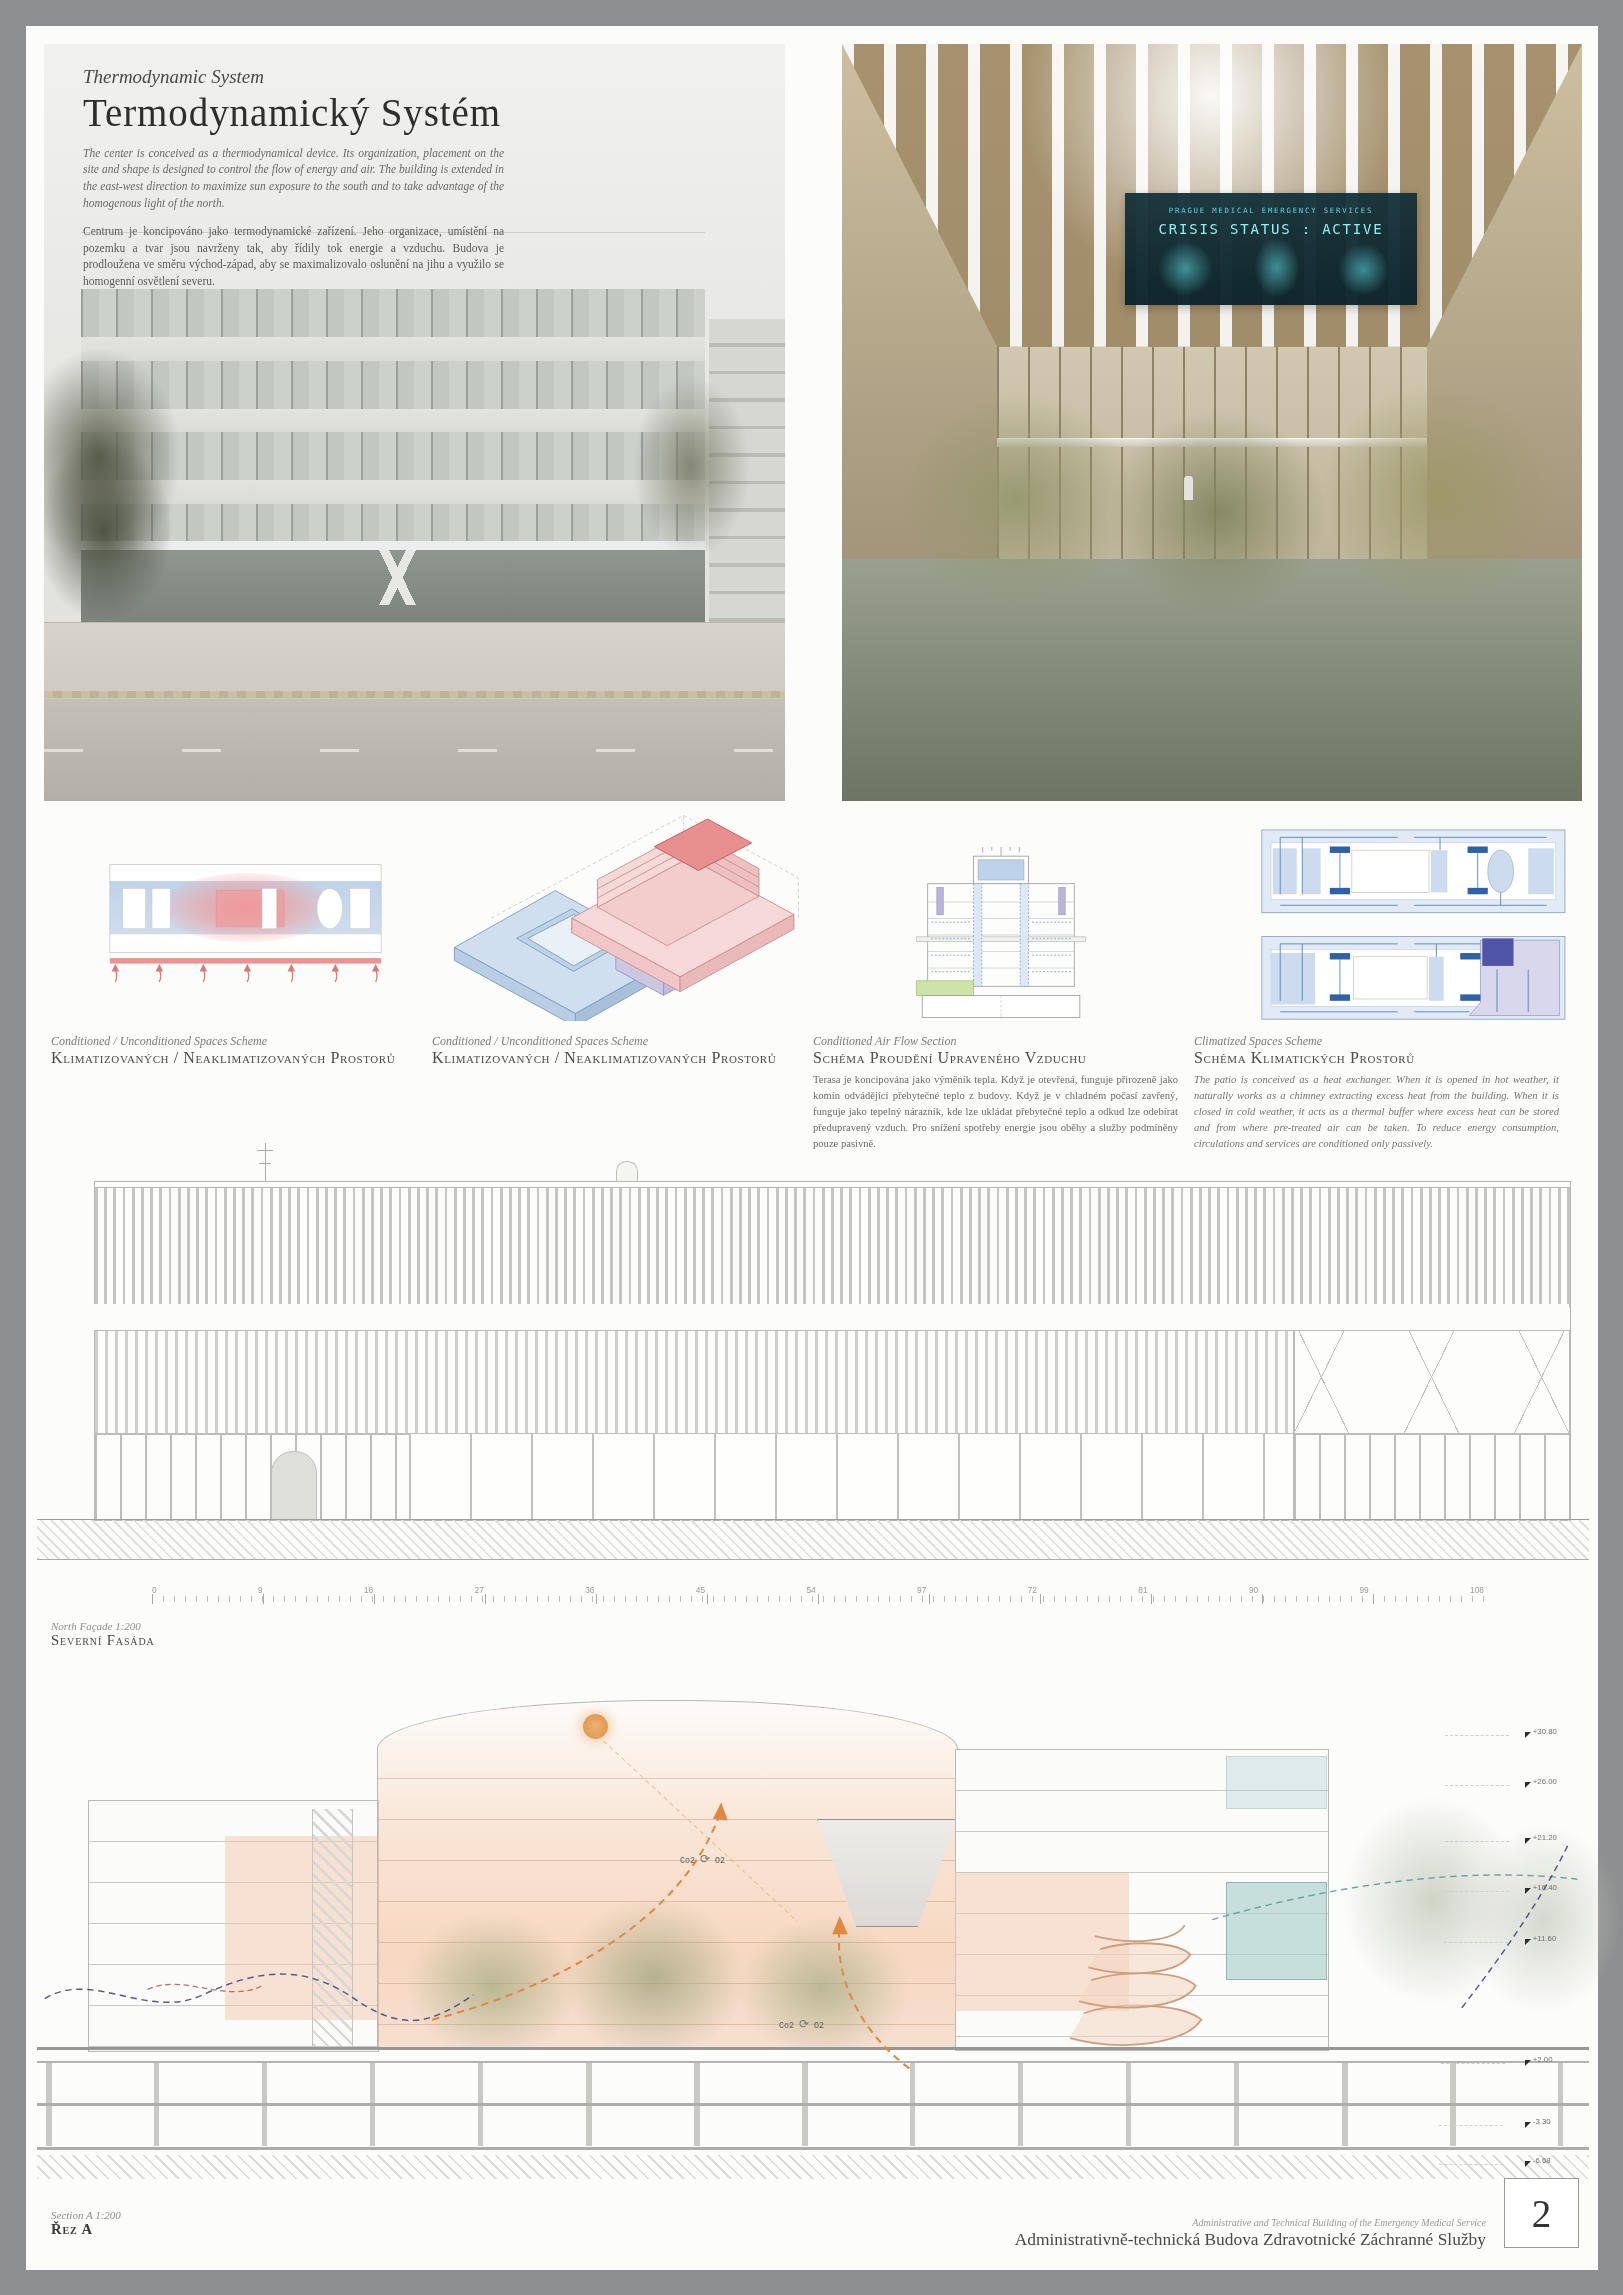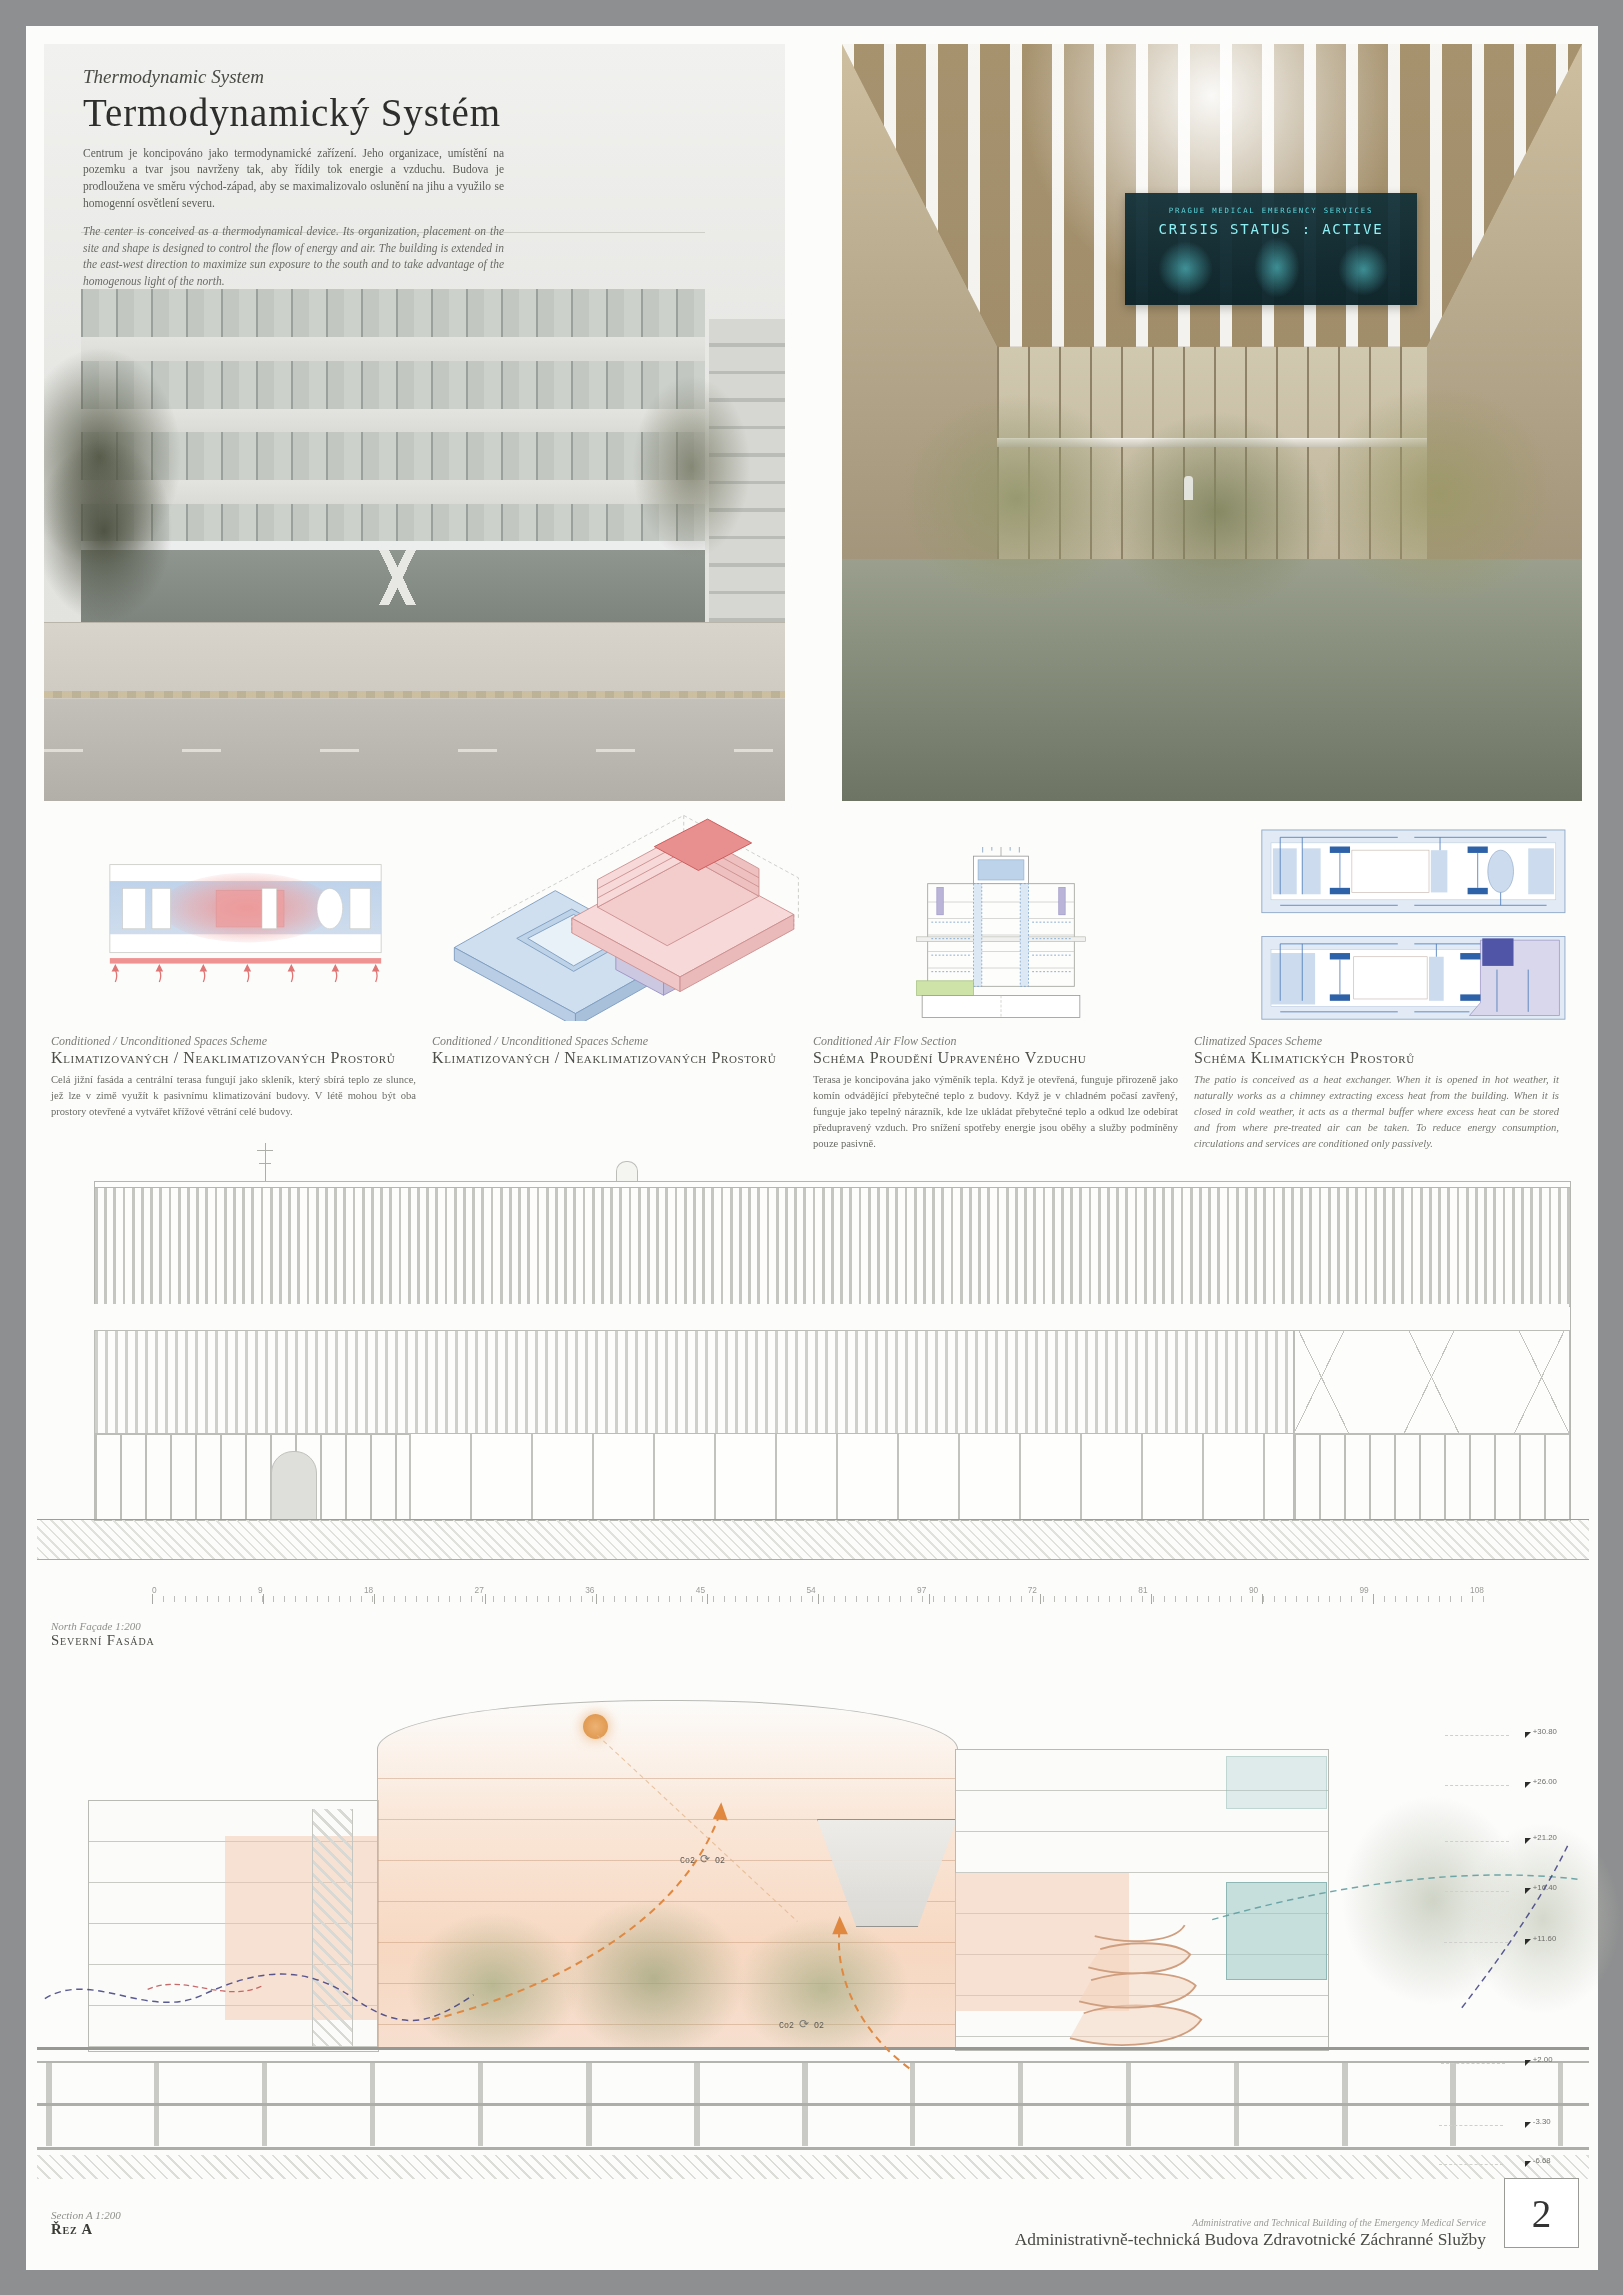--- a/index.html
+++ b/index.html
@@ -121,22 +121,22 @@
    <div class="treeblob" style="left:588px;top:331px;width:119px;height:184px;background:radial-gradient(rgba(118,120,98,.8),rgba(118,120,98,0) 70%);"></div>
 
    <div class="bldg-band pavement" style="left:0;width:741px;top:578px;height:77px;"></div>
    <div class="abs" style="left:0;top:647px;width:741px;height:7.3px;background:repeating-linear-gradient(90deg,#c9b98f 0 9.2px,#b3a57e 9.2px 18.4px);opacity:.65;"></div>
    <div class="bldg-band road" style="left:0;width:741px;top:655px;height:102px;"></div>
    <div class="lane" style="left:0;top:705px;width:741px;"></div>
 
    <div class="abs" style="left:39px;top:22px;">
      <div class="title-tag">Thermodynamic System</div>
      <div class="title-main">Termodynamický Systém</div>
+     <p class="intro en">The center is conceived as a thermodynamical device. Its organization, placement on the site and shape is designed to control the flow of energy and air. The building is extended in the east-west direction to maximize sun exposure to the south and to take advantage of the homogenous light of the north.</p>
      <p class="intro">Centrum je koncipováno jako termodynamické zařízení. Jeho organizace, umístění na pozemku a tvar jsou navrženy tak, aby řídily tok energie a vzduchu. Budova je prodloužena ve směru východ-západ, aby se maximalizovalo oslunění na jihu a využilo se homogenní osvětlení severu.</p>
-     <p class="intro en">The center is conceived as a thermodynamical device. Its organization, placement on the site and shape is designed to control the flow of energy and air. The building is extended in the east-west direction to maximize sun exposure to the south and to take advantage of the homogenous light of the north.</p>
    </div>
  </div>
 
  <div class="abs photo-right">
    <div class="wall l"></div>
    <div class="wall r"></div>
    <div class="farwall"></div>
    <div class="ceiling"></div>
    <div class="ceilglow"></div>
    <div class="bridge"></div>
@@ -328,21 +328,20 @@
         <path d="M20,8 L148,8 M166,8 L238,8 M20,82 L148,82 M166,82 L226,82"></path>
         <path d="M20,8 L20,70 M44,8 L44,70 M85,25 L85,63 M190,22 L190,8 M256,36 L256,82 M290,36 L290,82"></path>
       </g>
     </g>
   </svg>
  </div>
 
  <div class="abs cap" style="left:51px;top:1034px;">
    <div class="tag">Conditioned / Unconditioned Spaces Scheme</div>
    <div class="ttl">Klimatizovaných / Neaklimatizovaných Prostorů</div>
-   <div class="body">Celá jižní fasáda a centrální terasa fungují jako skleník, který sbírá teplo ze slunce, jež lze v zimě využít k pasivnímu klimatizování budovy. V létě mohou být oba prostory otevřené a vytvářet křížové větrání celé budovy.</div>
  </div>
  <div class="abs cap" style="left:432px;top:1034px;">
    <div class="tag">Conditioned / Unconditioned Spaces Scheme</div>
    <div class="ttl">Klimatizovaných / Neaklimatizovaných Prostorů</div>
  </div>
  <div class="abs cap" style="left:813px;top:1034px;">
    <div class="tag">Conditioned Air Flow Section</div>
    <div class="ttl">Schéma Proudění Upraveného Vzduchu</div>
    <div class="body">Terasa je koncipována jako výměník tepla. Když je otevřená, funguje přirozeně jako komín odvádějící přebytečné teplo z budovy. Když je v chladném počasí zavřený, funguje jako tepelný nárazník, kde lze ukládat přebytečné teplo a odkud lze odebírat předupravený vzduch. Pro snížení spotřeby energie jsou oběhy a služby podmíněny pouze pasivně.</div>
  </div>

